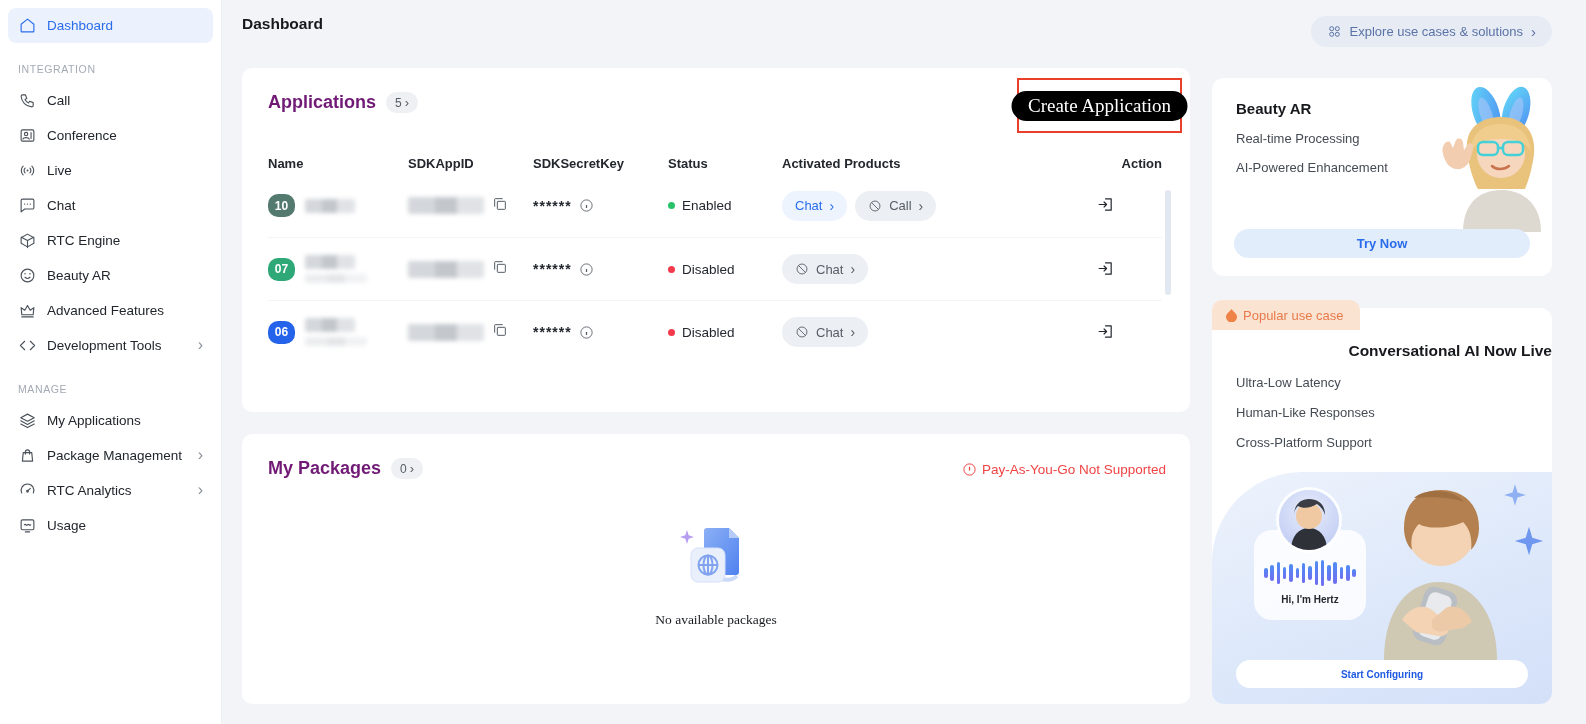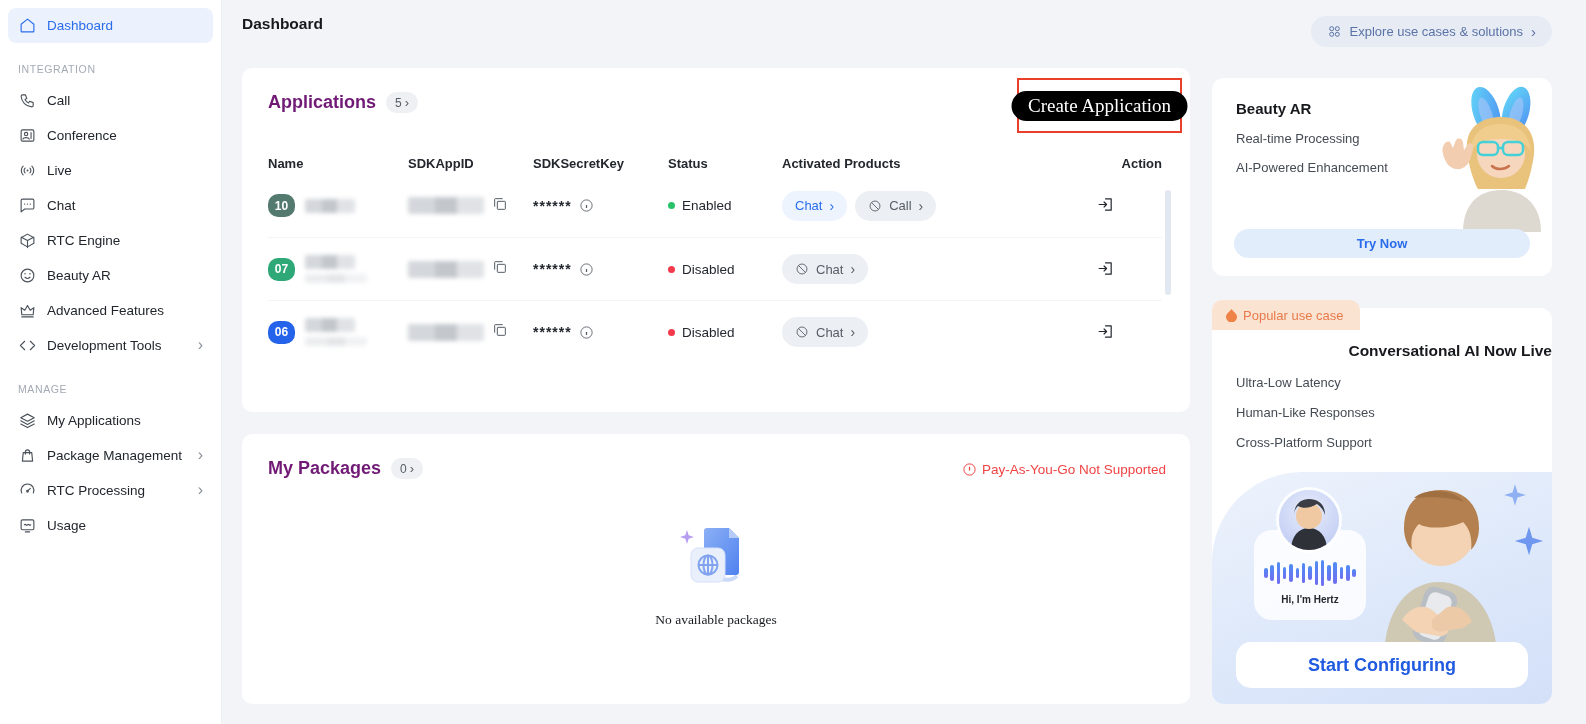--- a/index.html
+++ b/index.html
@@ -82,21 +82,21 @@
   .ai-tab svg { width:11px; height:13px; fill:#ef8347; }
   .card-ai { left:990px; top:308px; width:340px; height:396px; border-radius:12px; overflow:hidden; z-index:1; }
   .ai-title { font-size:15.5px; font-weight:700; margin:34px 0 0 24px; position:relative; z-index:3;text-align:right; }
   .ai-feat { font-size:13px; color:#454b54; margin:15px 0 0 24px; position:relative; z-index:3; }
   .ai-art { position:absolute; left:0; right:0; bottom:0; height:232px; background:linear-gradient(160deg,#eef3fc 0%,#dde8fa 55%,#d3e0f8 100%); border-top-left-radius:90px; }
   .ai-bubble { position:absolute; left:42px; top:58px; width:112px; height:90px; background:rgba(255,255,255,.82); border-radius:18px; }
   .ai-avatar { position:absolute; left:67px; top:18px; width:60px; height:60px; border-radius:50%; overflow:hidden; background:radial-gradient(circle at 50% 35%,#e8edfb,#b9c6f2); box-shadow:0 0 0 3px rgba(255,255,255,.85); }
   .wave { position:absolute; left:52px; top:88px; width:92px; height:26px; display:flex; align-items:center; justify-content:space-between; }
   .wave i { width:3.5px; border-radius:2px; background:linear-gradient(180deg,#4f8df4,#6f6df0); }
   .bubble-text { position:absolute; left:42px; top:122px; width:112px; text-align:center; font-size:10px; font-weight:700; color:#23272e; }
-  .config-btn { position:absolute; left:24px; right:24px; bottom:16px; height:46px; background:#fff; color:#1f5ae0; border:none; border-radius:15px; font-size:18px; font-weight:700; font-family:inherit; cursor:pointer; z-index:4; }
+  .config-btn { position:absolute; left:24px; right:24px; bottom:16px; height:28px; background:#fff; color:#1f5ae0; border:none; border-radius:15px; font-size:10px; font-weight:700; font-family:inherit; cursor:pointer; z-index:4; }
   .ai-person { position:absolute; right:18px; bottom:44px; }
   .sparkle { position:absolute; fill:#8fb0f3; }
 </style>
 </head>
 <body>
 
 <aside class="sidebar">
   <div class="side-item active">
     <span class="icn">
         <svg viewBox="0 0 24 24">
@@ -206,21 +206,21 @@
     <span class="side-chev">›</span>
   </div>
   <div class="side-item">
     <span class="icn">
         <svg viewBox="0 0 24 24">
           <path d="M20.2 15.5a9 9 0 1 0-16.4 0"></path>
           <path d="m12 13 4-4"></path>
           <circle cx="12" cy="13" r="1.2"></circle>
         </svg>
       </span>
-    <span>RTC Processing</span>
+    <span>RTC Analytics</span>
     <span class="side-chev">›</span>
   </div>
   <div class="side-item">
     <span class="icn">
         <svg viewBox="0 0 24 24">
           <rect x="3" y="4" width="18" height="14" rx="2"></rect>
           <path d="M7.5 11c1.5-2.2 2.6 2.2 4.5 0s2.6 2.2 4.5 0"></path>
           <path d="M9 21h6"></path>
         </svg>
       </span>

